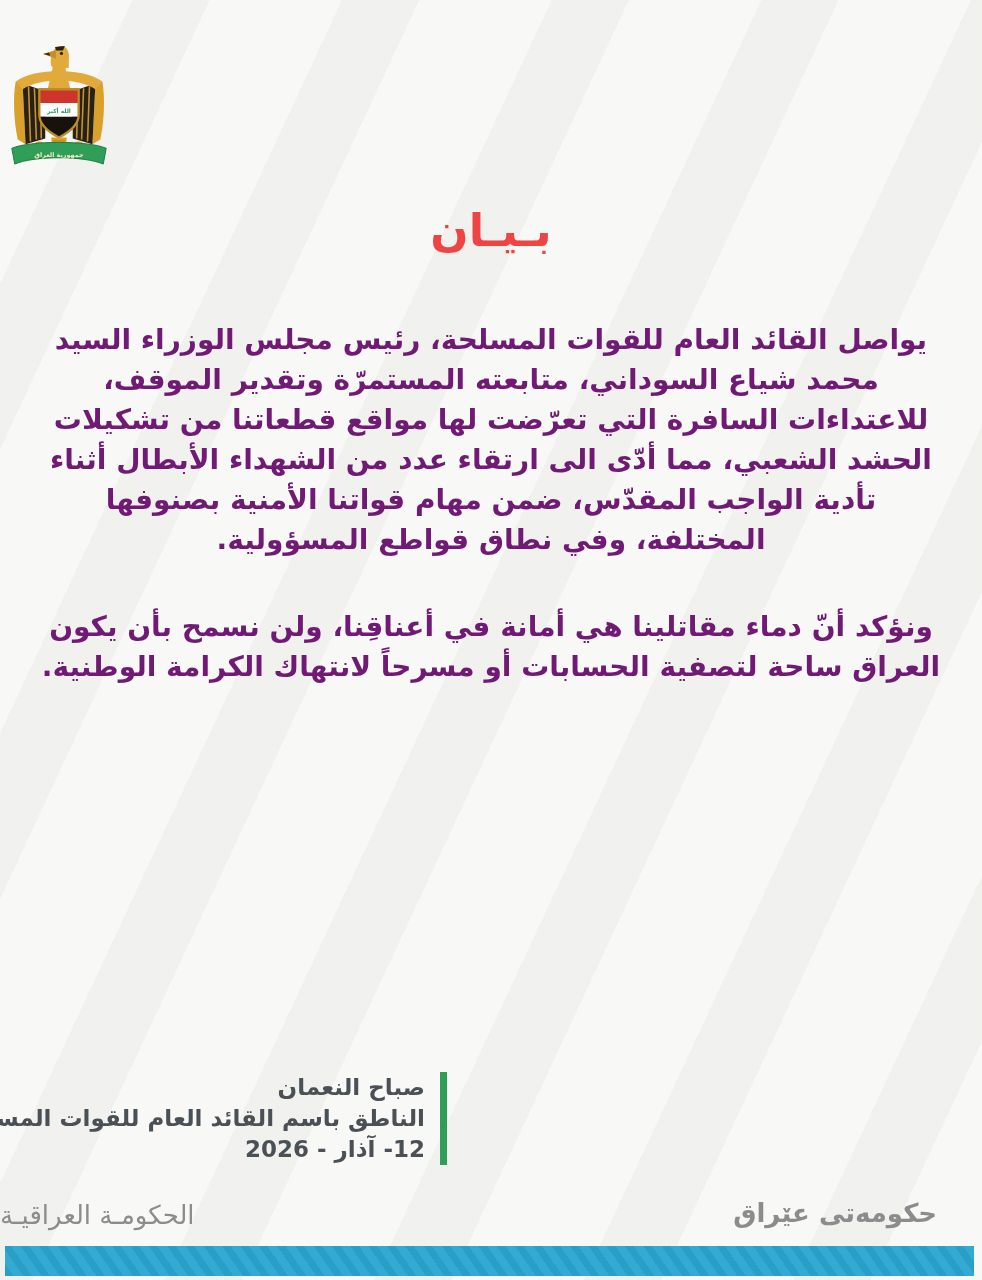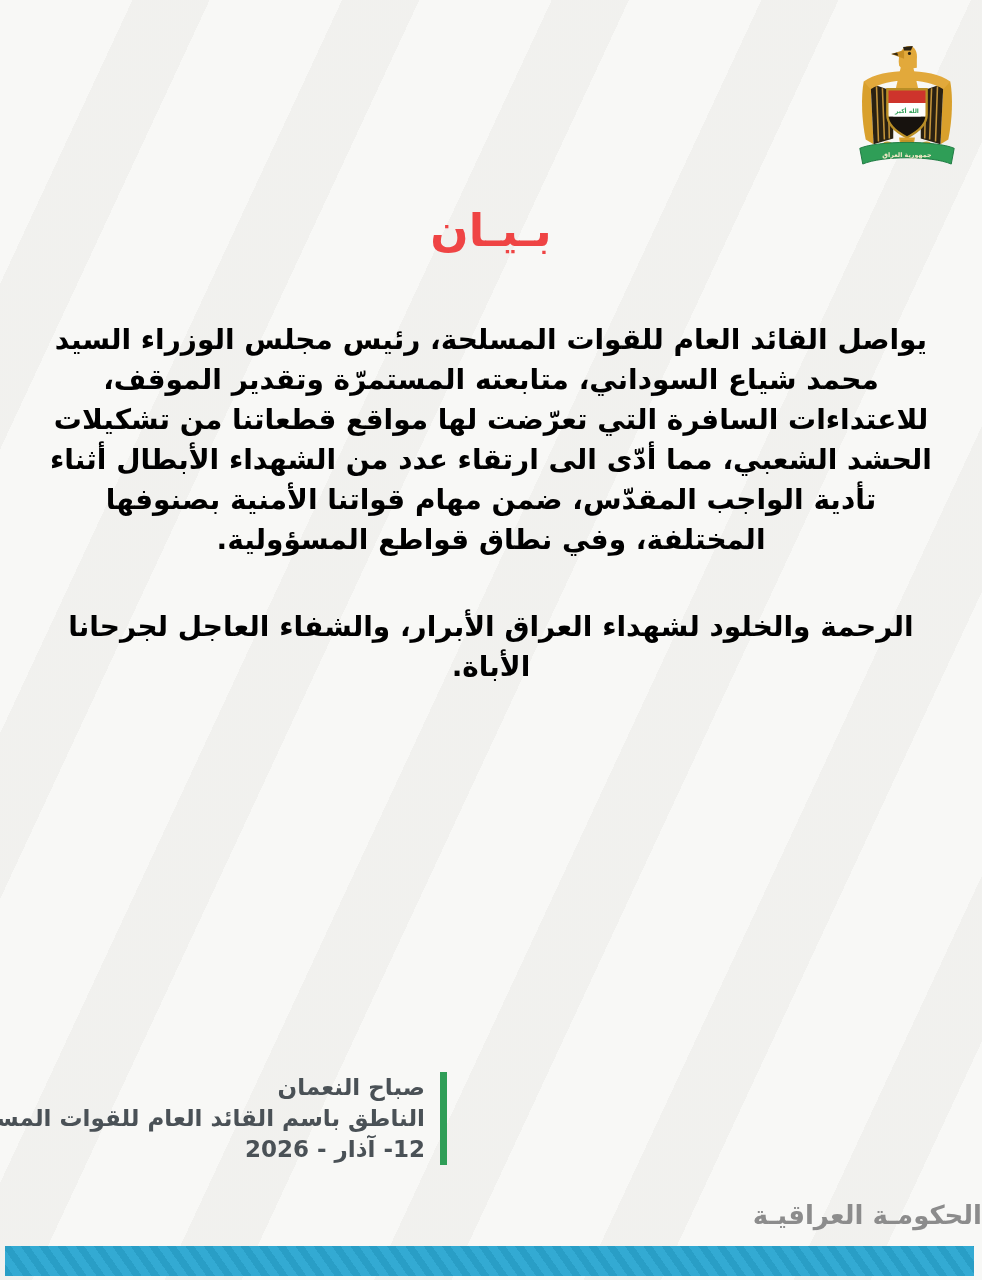--- a/index.html
+++ b/index.html
@@ -16,21 +16,21 @@
       rgba(255,255,255,0) 0 120px,
       rgba(223,222,218,0.28) 120px 190px);
     font-family: "DejaVu Sans", sans-serif;
   }
   .emblem {
     position: absolute;
     top: 42px;
     left: 0;
     right: 16px;
     display: flex;
-    justify-content: flex-start;
+    justify-content: flex-end;
   }
   .statement-title {
     position: absolute;
     top: 204px;
     left: 0;
     right: 0;
     text-align: center;
     font-size: 45px;
     font-weight: 700;
     color: #ef4444;
@@ -43,21 +43,21 @@
     left: 31px;
     right: 31px;
     direction: rtl;
     text-align: center;
   }
   .para {
     margin: 0 0 47px 0;
     font-size: 28px;
     line-height: 40px;
     font-weight: 700;
-    color: #000000;
+    color: #701a75;
     white-space: pre-line;
   }
   .signature {
     position: absolute;
     top: 1072px;
     right: 535px;
     direction: rtl;
     text-align: right;
     border-right: 7px solid #2F9E57;
     padding-right: 15px;
@@ -81,23 +81,23 @@
     top: 5px;
     font-family: "Liberation Sans", "DejaVu Sans", sans-serif;
     font-size: 27px;
     font-weight: 700;
     direction: ltr;
   }
   .footer-ar {
     position: absolute;
     left: 0; right: 0;
     top: 2px;
-    text-align: right;
+    text-align: left;
     font-size: 26px;
-    font-weight: 700;
+    font-weight: 400;
     direction: rtl;
   }
   .footer-ku {
     position: absolute;
     right: 45px;
     top: 0px;
     font-size: 26px;
     font-weight: 600;
     direction: rtl;
   }
@@ -168,27 +168,28 @@
 
 <h1 class="statement-title">بـيـان</h1>
 
 <div class="content">
   <p class="para">يواصل القائد العام للقوات المسلحة، رئيس مجلس الوزراء السيد
 محمد شياع السوداني، متابعته المستمرّة وتقدير الموقف،
 للاعتداءات السافرة التي تعرّضت لها مواقع قطعاتنا من تشكيلات
 الحشد الشعبي، مما أدّى الى ارتقاء عدد من الشهداء الأبطال أثناء
 تأدية الواجب المقدّس، ضمن مهام قواتنا الأمنية بصنوفها
 المختلفة، وفي نطاق قواطع المسؤولية.</p>
-  <p class="para">الرحمة والخلود لشهداء العراق الأبرار، والشفاء العاجل لجرحانا
-الأباة.</p>
+  <p class="para">ونؤكد أنّ دماء مقاتلينا هي أمانة في أعناقِنا، ولن نسمح بأن يكون
+العراق ساحة لتصفية الحسابات أو مسرحاً لانتهاك الكرامة الوطنية.</p>
 </div>
 
 <div class="signature">
   <div>صباح النعمان</div>
   <div>الناطق باسم القائد العام للقوات المسلحة</div>
   <div>12- آذار - 2026</div>
 </div>
 
 <div class="footer-row">
   <div class="footer-ar">الحكومـة العراقيـة</div>
+  <div class="footer-ku">حكومەتی عێراق</div>
 </div>
 
 <div class="bottom-bar"></div>
 
 </body></html>

